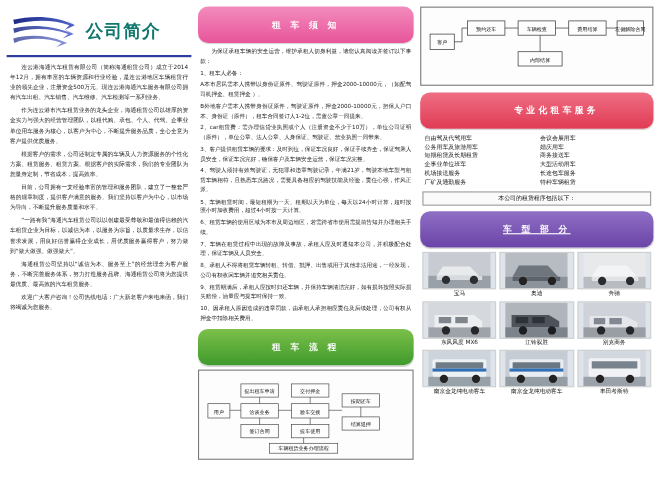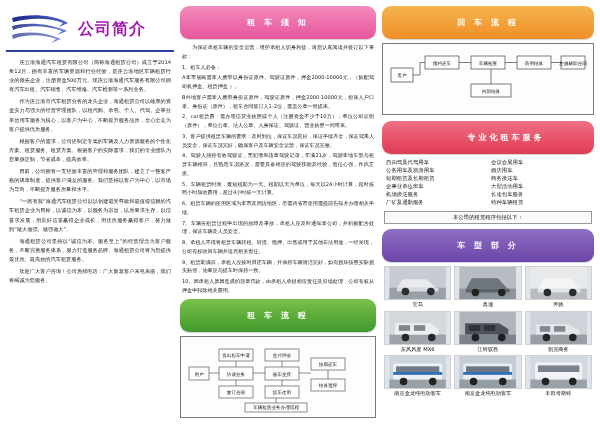--- a/index.html
+++ b/index.html
@@ -29,21 +29,21 @@
     padding:6px 0 4px 4px;
     border-bottom:2px solid #2f3e9e;
     margin-bottom:6px;
   }
   .arrow-logo{
     width:62px;height:34px;position:relative;flex:0 0 auto;
   }
   .arrow-logo svg{display:block;}
   .company-title{
     font-family:"DejaVu Sans","Liberation Sans",sans-serif;
-    font-size:16px;font-weight:bold;color:#a21caf;
+    font-size:16px;font-weight:bold;color:#0f766e;
     letter-spacing:1px;
     white-space:nowrap;
   }
   .body-text{
     font-size:5.2px;
     line-height:1.75;
     color:#1a1a1a;
     text-align:justify;
     text-indent:2em;
     margin:0 0 3px 0;
@@ -54,21 +54,21 @@
   .pill{
     height:33px;border-radius:9px;
     display:flex;align-items:center;justify-content:center;
     color:#fff;font-size:8px;font-weight:bold;letter-spacing:3px;
     margin:0 0 4px 0;
     box-shadow:0 1px 1px rgba(0,0,0,.18);
   }
   .pill-pink{background:linear-gradient(180deg,#f28bbd,#e8559a);}
   .pill-orange{background:linear-gradient(180deg,#f6b44e,#ef8f27);}
   .pill-red{background:linear-gradient(180deg,#ef6f84,#e03b54);padding-left:36px;}
-  .pill-purple{background:linear-gradient(180deg,#8f6fc4,#6b44a8);}
+  .pill-purple{background:linear-gradient(180deg,#8f6fc4,#6b44a8);text-decoration:underline;}
   .pill-green{background:linear-gradient(180deg,#7cc04a,#3f9a2c);text-align:center;}
 
   
   .mid-text{
     font-size:5.1px;line-height:1.72;color:#1a1a1a;text-align:justify;
     margin:0 0 2px 0;padding:0 2px;
   }
   .mid-text.indent{text-indent:2em;}
 
   
@@ -204,21 +204,20 @@
           <text x="143" y="25">按期还车</text>
           <text x="143" y="46">结算退押</text>
           <text x="91" y="68">车辆租赁业务办理流程</text>
         </g>
       </svg>
     </div>
   </div>
 
   <div class="col col-right">
 
-    <div class="pill pill-orange">回 车 流 程</div>
 
     <div class="flow" style="margin-bottom:6px;">
       <svg viewBox="0 0 202 62" xmlns="http://www.w3.org/2000/svg">
         <g fill="none" stroke="#444" stroke-width="0.7">
           <rect x="4" y="20" width="22" height="14"></rect>
           <rect x="38" y="8" width="34" height="13"></rect>
           <rect x="84" y="8" width="34" height="13"></rect>
           <rect x="130" y="8" width="34" height="13"></rect>
           <rect x="174" y="8" width="24" height="13"></rect>
           <rect x="84" y="36" width="40" height="13"></rect>

